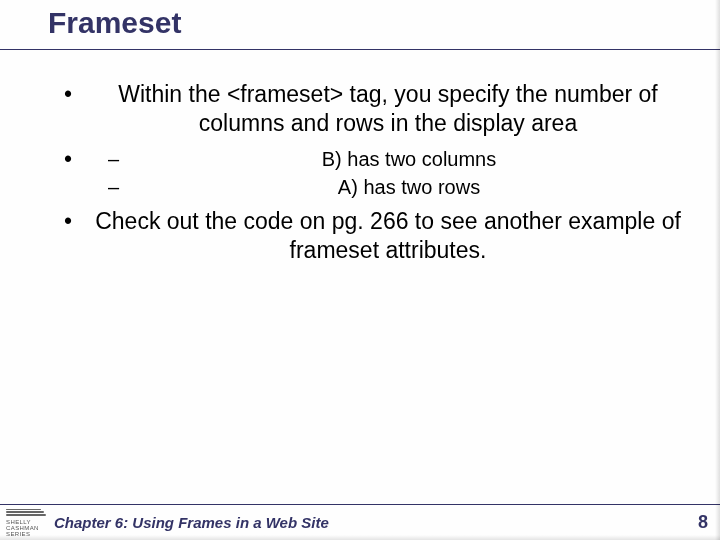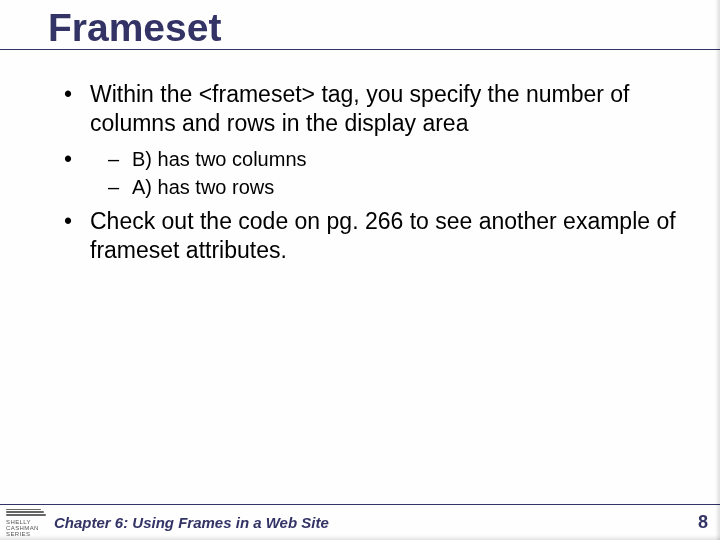--- a/index.html
+++ b/index.html
@@ -1,20 +1,20 @@
 <!DOCTYPE html>
 <html><head>
 <meta charset="utf-8">
 <style>
   * { margin:0; padding:0; box-sizing:border-box; }
   html,body { width:720px; height:540px; font-family:Arial,Helvetica,sans-serif; background:#fff; }
   .slide { position:relative; width:720px; height:540px; background:#fefefe; }
   .title-band { height:50px; border-bottom:1px solid #333366; padding:6px 0 0 48px; }
-  .title { font-size:39px; font-weight:bold; color:#333366; font-family:Arial,Helvetica,sans-serif; }
-  .body { padding:30px 34px 0 48px; color:#000; }
+  .title { font-size:30px; font-weight:bold; color:#333366; font-family:Arial,Helvetica,sans-serif; }
+  .body { padding:30px 34px 0 48px; color:#000;text-align:center; }
   ul.top { list-style:none; }
   ul.top > li { position:relative; padding-left:42px; font-size:23px; line-height:1.28; margin-bottom:4px; }
   ul.top > li::before { content:"•"; position:absolute; left:16px; top:0; font-size:23px; color:#000; }
   ul.sub { list-style:none; margin-top:6px; margin-bottom:6px; }
   ul.sub > li { position:relative; padding-left:42px; font-size:20px; line-height:1.4; }
   ul.sub > li::before { content:"–"; position:absolute; left:18px; top:0; font-size:20px; color:#000; }
   .footer { position:absolute; left:0; bottom:0; width:100%; height:36px; border-top:1px solid #333366; display:flex; align-items:center; padding:0 12px 0 6px; }
   .logo { width:40px; height:28px; margin-right:8px; display:flex; flex-direction:column; justify-content:center; gap:1px; }
   .logo .bar { height:2px; background:#666; border-radius:1px; }
   .logo .bar.b1 { width:88%; }

